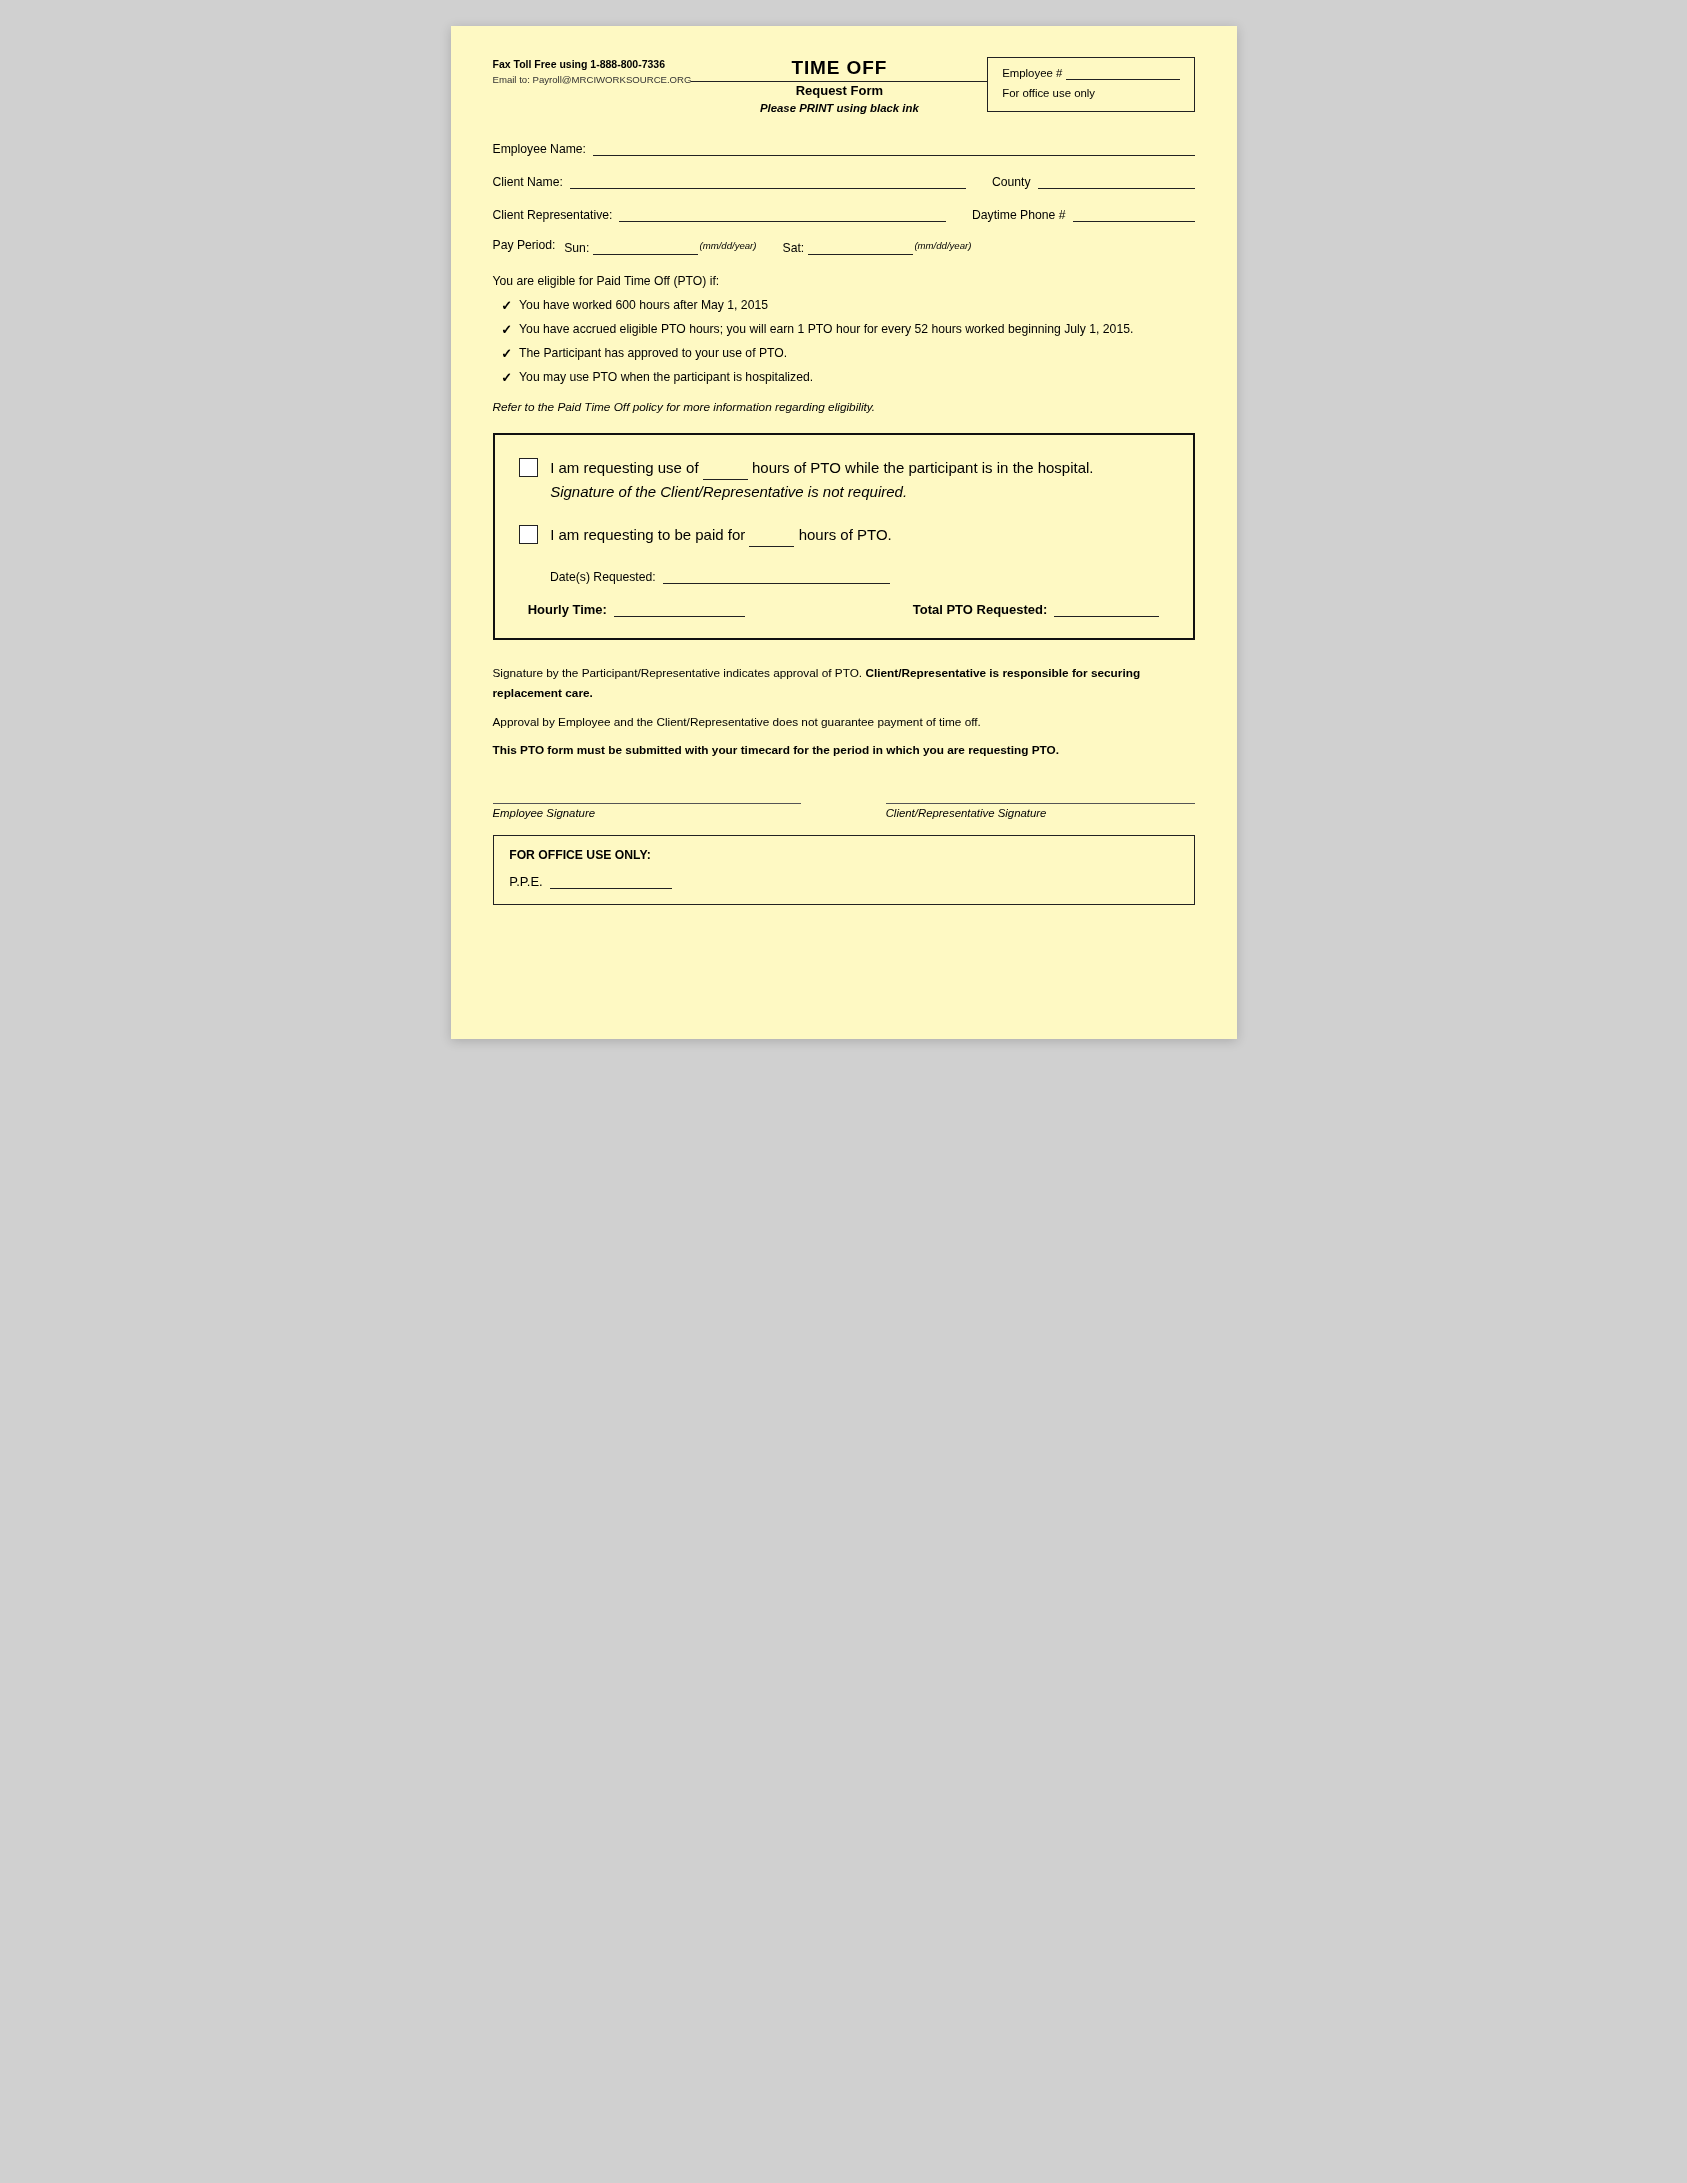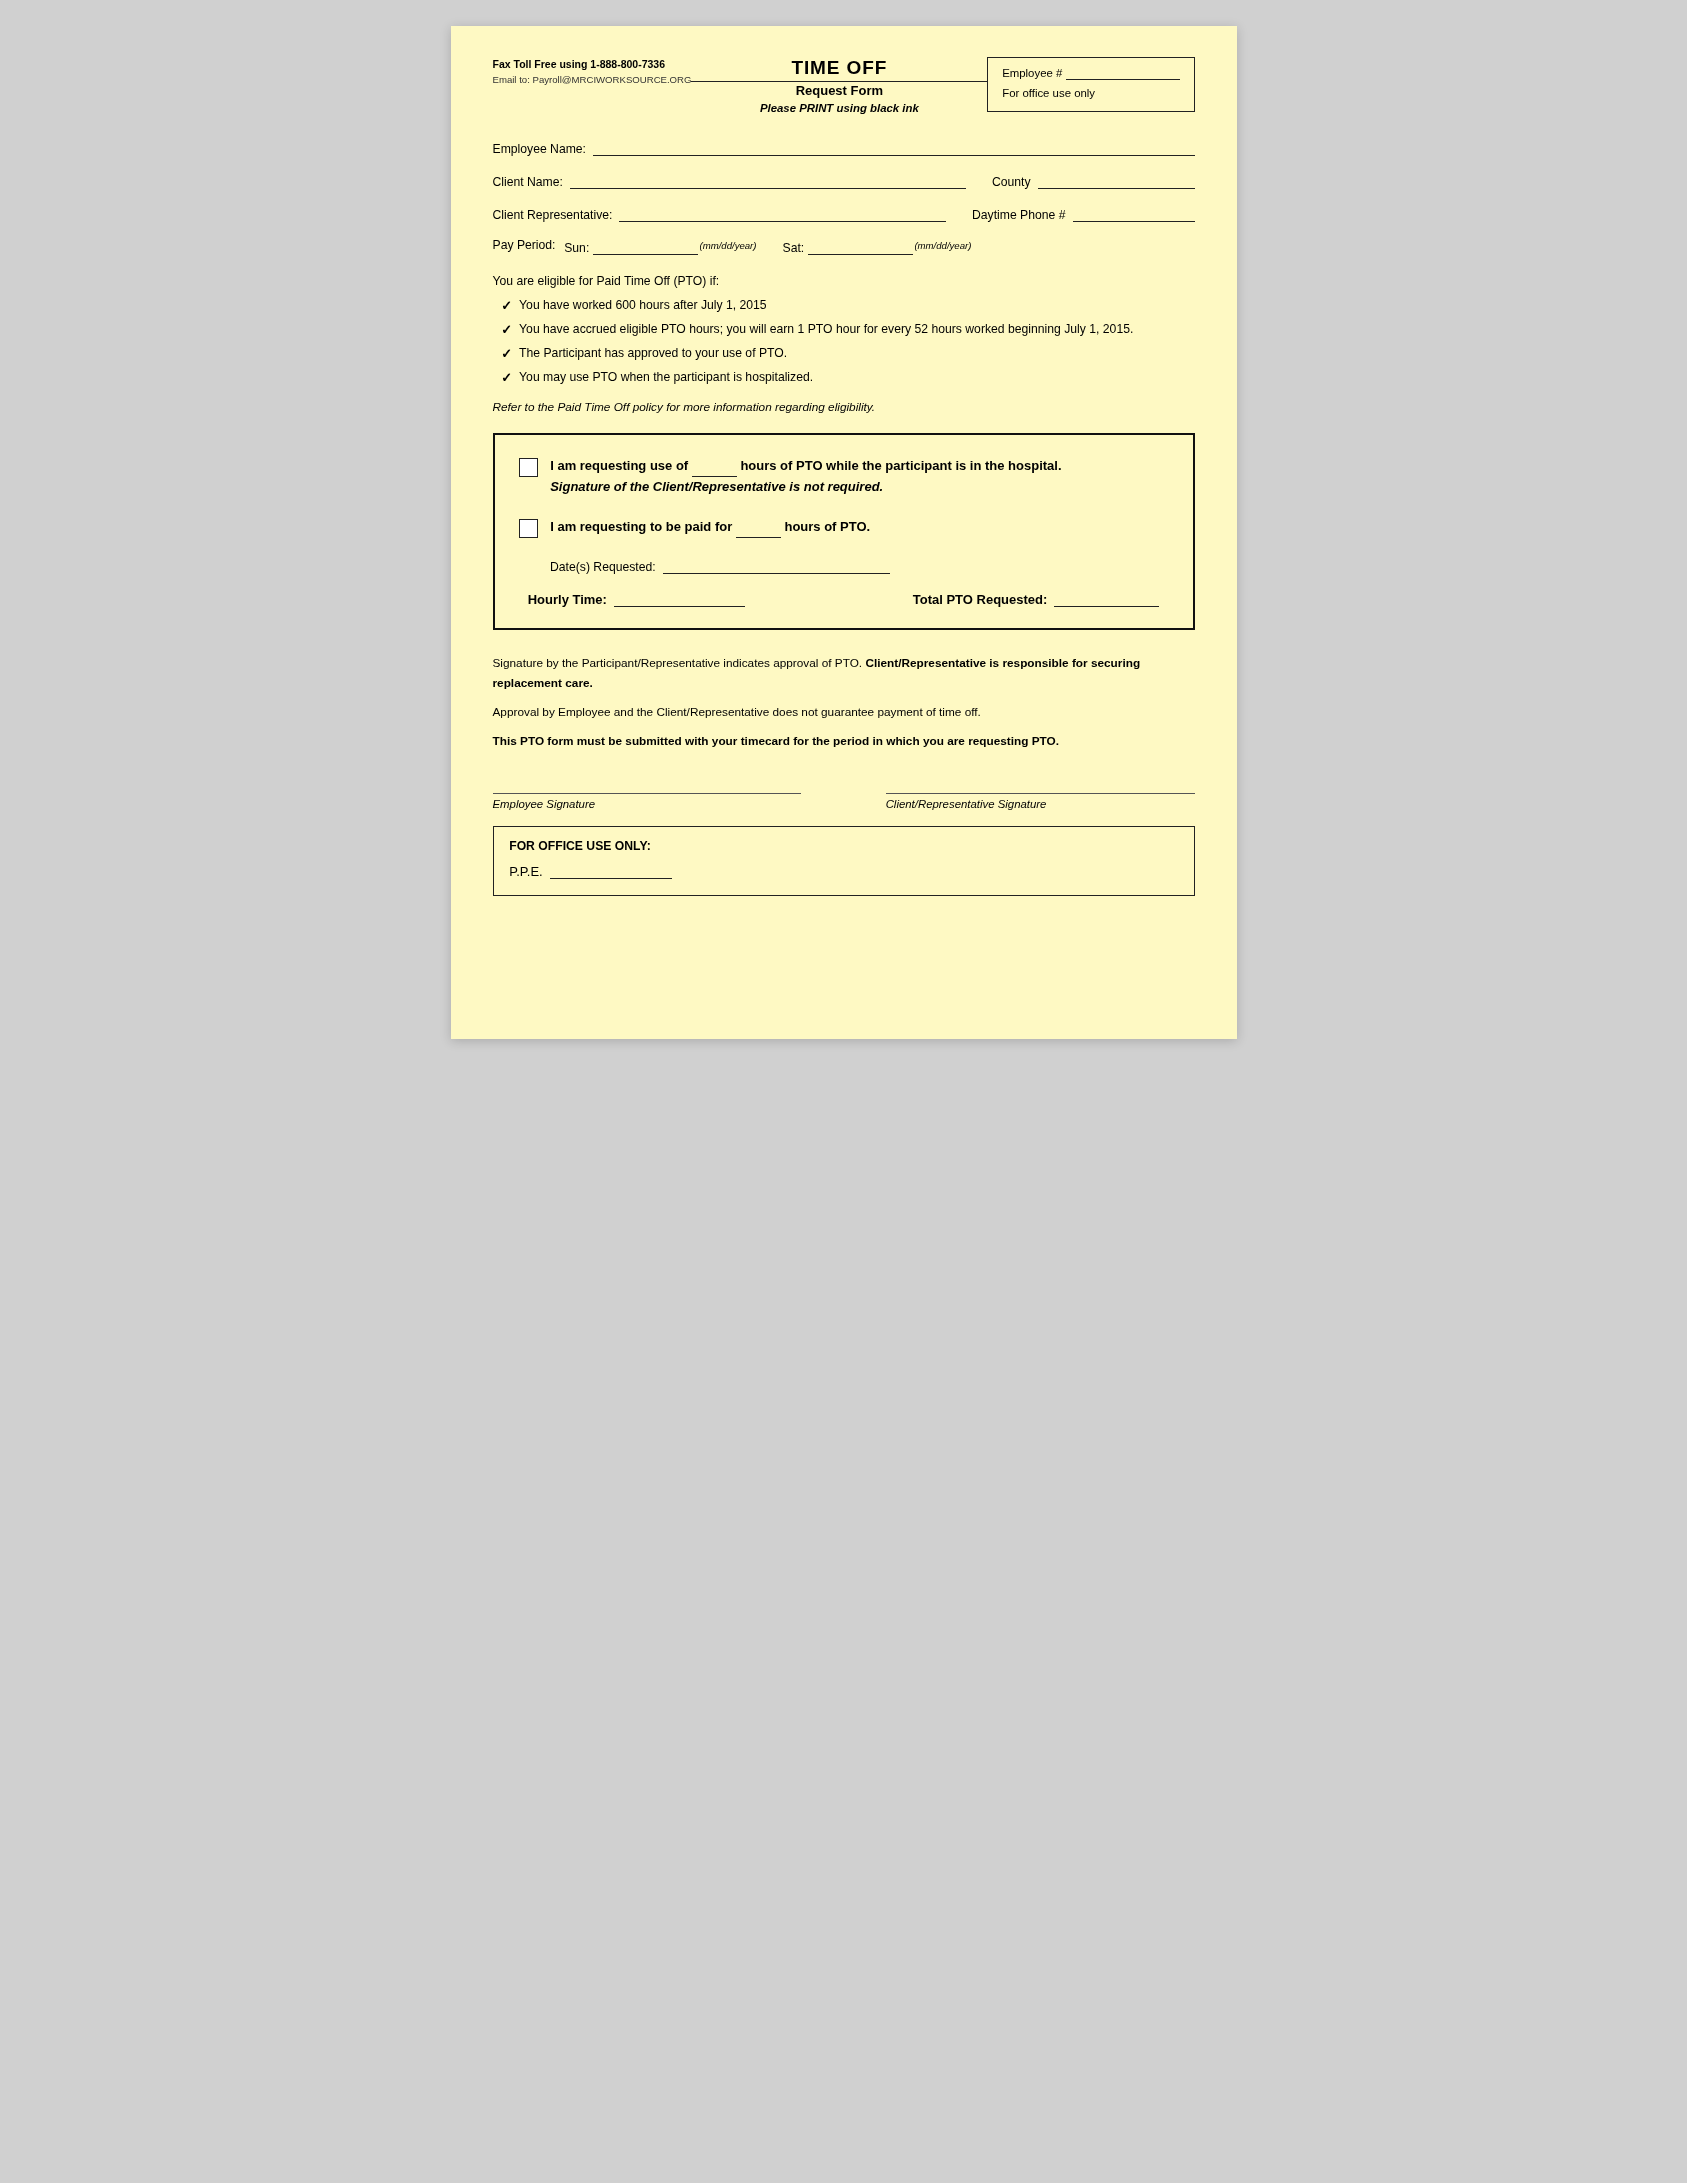--- a/index.html
+++ b/index.html
@@ -235,23 +235,22 @@
       height: 19px;
       border: 1.7px solid #222;
       display: inline-block;
       flex-shrink: 0;
       margin-right: 12.2px;
       margin-top: 1.7px;
       background: #fff;
     }
 
     .request-item-text {
-      font-size: 13px;
+      font-size: 15px;
       line-height: 1.6;
-      font-weight: bold;
     }
 
     .request-item-text .italic-note {
       font-style: italic;
       display: block;
     }
 
     .inline-blank {
       display: inline-block;
       border-bottom: 1.3px solid #222;
@@ -450,21 +449,21 @@
         </div>
       </div>
     </div>
   </div>
 
   <div class="eligibility-section">
     <div class="elig-title">You are eligible for Paid Time Off (PTO) if:</div>
     <ul>
       <li>
         <span class="checkmark">✓</span>
-        <span>You have worked 600 hours after July 1, 2015</span>
+        <span>You have worked 600 hours after May 1, 2015</span>
       </li>
       <li>
         <span class="checkmark">✓</span>
         <span>You have accrued eligible PTO hours; you will earn 1 PTO hour for every 52 hours worked beginning July 1, 2015.</span>
       </li>
       <li>
         <span class="checkmark">✓</span>
         <span>The Participant has approved to your use of PTO.</span>
       </li>
       <li>

